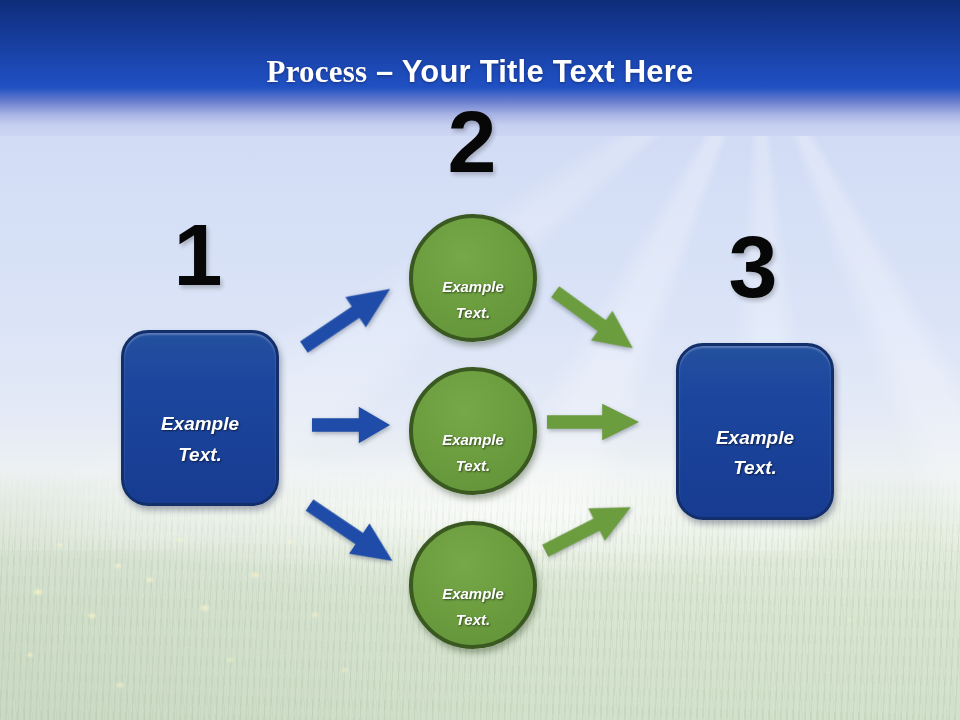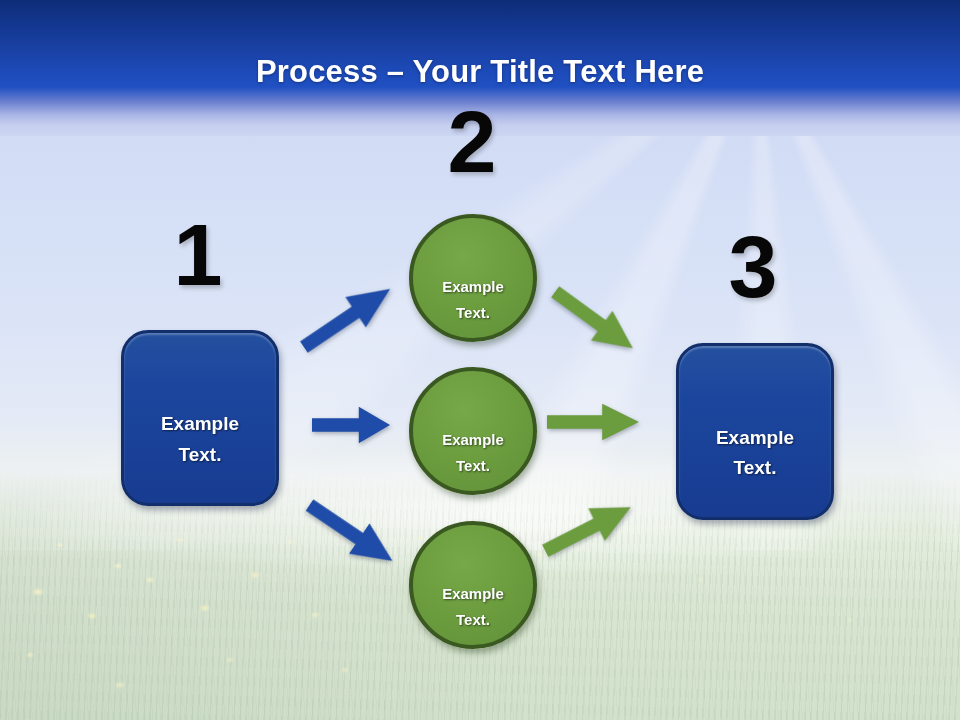--- a/index.html
+++ b/index.html
@@ -64,21 +64,21 @@
     position:absolute;left:0;top:0;width:960px;height:136px;
     background:linear-gradient(180deg,
       #0e2c78 0%, #133790 18%, #183f9f 32%, #1d4ab8 52%, #2050c2 64%,
       #6c80cf 75%, #a7b3e4 84%, #c6cfef 92%, #ccd6f3 100%);
   }
   .title{
     position:absolute;left:0;top:54px;width:960px;text-align:center;
     color:#fff;font-size:31px;letter-spacing:.2px;
     text-shadow:0 1px 3px rgba(0,0,30,.35);
   }
-  .title .em{font-weight:bold;}
+  .title .em{font-weight:bold;font-family:Liberation Serif, serif;}
   .title .rest{font-weight:bold;}
   .num{
     position:absolute;width:110px;text-align:center;line-height:1;
     font-size:88px;font-weight:bold;color:#070707;
     text-shadow:2px 3px 4px rgba(0,0,0,.22);
   }
   .box{
     position:absolute;width:158px;height:176px;border-radius:27px;
     background:linear-gradient(180deg,#24509f 0%, #1c469e 30%, #173c91 100%);
     border:3px solid #122f6b;box-sizing:border-box;
@@ -86,21 +86,21 @@
     display:flex;align-items:center;justify-content:center;text-align:center;
   }
   .circle{
     position:absolute;width:128px;height:128px;border-radius:50%;
     background:radial-gradient(circle at 42% 32%, #76a849 0%, #6a9b3d 55%, #61913a 100%);
     border:4px solid #3a5920;box-sizing:border-box;
     box-shadow:2px 4px 6px rgba(20,40,10,.35);
     display:flex;align-items:center;justify-content:center;text-align:center;
   }
   .node-label{
-    color:#fff;font-weight:bold;
+    color:#fff;font-weight:bold;font-style:italic;
     text-shadow:1px 1px 2px rgba(0,0,0,.55);
     margin-top:43px;
   }
   .box .node-label{font-size:19px;line-height:1.6;padding:0 26px;}
   .circle .node-label{font-size:15px;line-height:1.7;padding:0 18px;}
   .arrow{position:absolute;filter:drop-shadow(1px 2px 2px rgba(10,20,40,.3));}
   .arrow svg{display:block;}
 </style>
 </head>
 <body>

